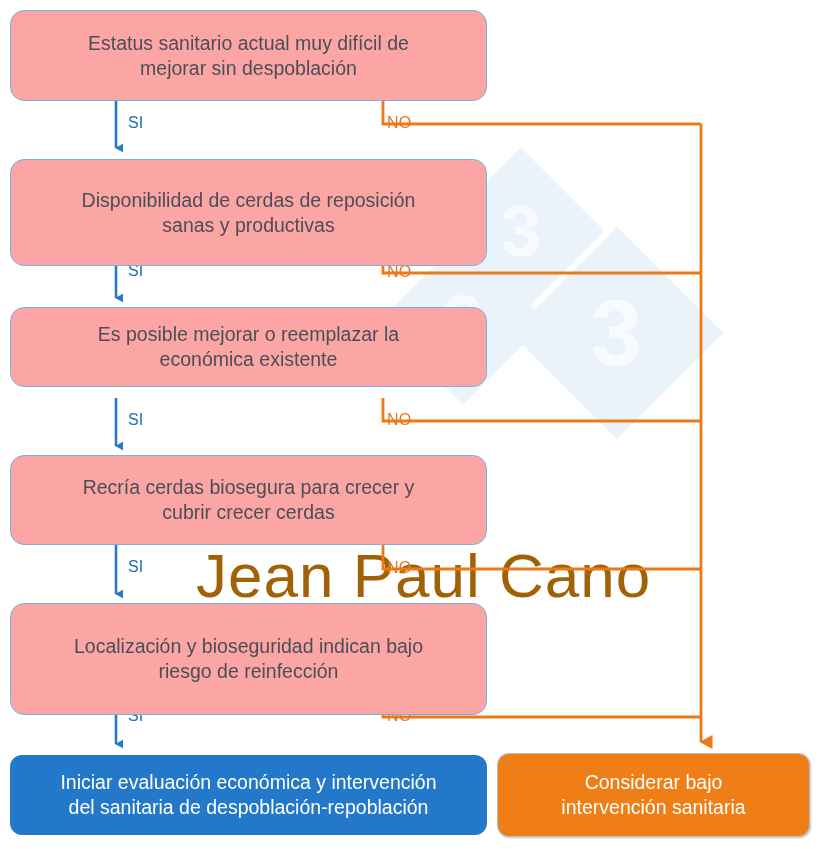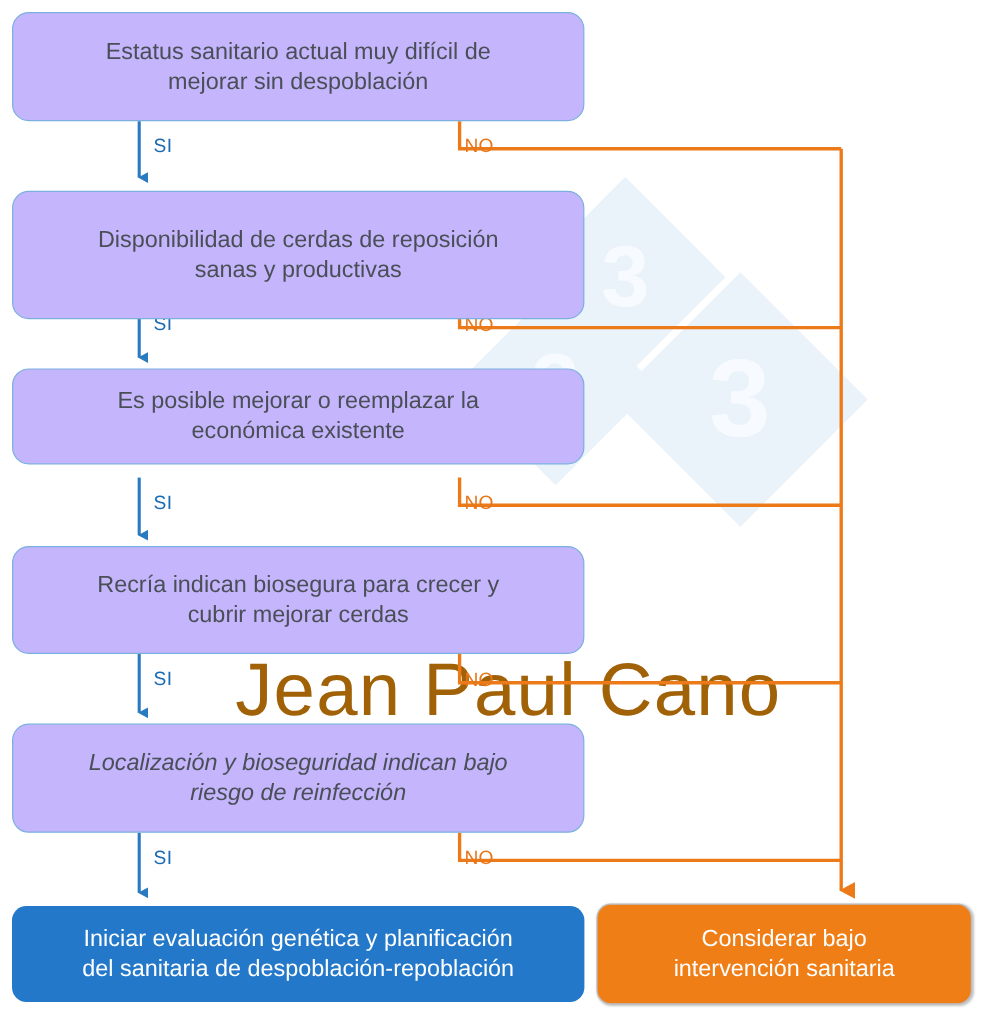--- a/index.html
+++ b/index.html
@@ -21,21 +21,21 @@
   #wires{position:absolute;inset:0;z-index:2;}
 
   
   .lbl{position:absolute;z-index:3;font-weight:normal;font-size:16px;
        letter-spacing:0.2px;}
   .lbl-si{color:#1b6cb5;}
   .lbl-no{color:#e8771a;margin-left:47px;}
 
   
   .dbox{position:absolute;z-index:3;box-sizing:border-box;
-        background:#c4b5fd;border:1.4px solid #7bb0de;border-radius:14px;
+        background:#fca5a5;border:1.4px solid #7bb0de;border-radius:14px;
         display:flex;align-items:center;justify-content:center;
         text-align:center;color:#4a4f57;font-size:19.5px;line-height:1.26;
         padding:4px 16px;}
 
   
   .tbox{position:absolute;z-index:3;box-sizing:border-box;border-radius:12px;
         display:flex;align-items:center;justify-content:center;
         text-align:center;color:#ffffff;font-size:19.5px;line-height:1.3;
         padding:4px 12px;font-weight:400;}
   .tbox.blue{background:#2378ca;}
@@ -120,35 +120,35 @@
 
   <div class="dbox" style="left:10px;top:307px;width:477px;height:80px;">
     <span>
       <span>Es posible mejorar o reemplazar la</span><br>
       <span>económica existente</span>
     </span>
   </div>
 
   <div class="dbox" style="left:10px;top:455px;width:477px;height:90px;">
     <span>
-      <span>Recría indican biosegura para crecer y</span><br>
-      <span>cubrir mejorar cerdas</span>
+      <span>Recría cerdas biosegura para crecer y</span><br>
+      <span>cubrir crecer cerdas</span>
     </span>
   </div>
 
-  <div class="dbox" style="left:10px;top:603px;width:477px;height:91px;font-style:italic;">
+  <div class="dbox" style="left:10px;top:603px;width:477px;height:112px;">
     <span>
       <span>Localización y bioseguridad indican bajo</span><br>
       <span>riesgo de reinfección</span>
     </span>
   </div>
 
   <div class="tbox blue" style="left:10px;top:755px;width:477px;height:80px;">
     <span>
-      <span>Iniciar evaluación genética y planificación</span><br>
+      <span>Iniciar evaluación económica y intervención</span><br>
       <span>del sanitaria de despoblación-repoblación</span>
     </span>
   </div>
 
   <div class="tbox orange" style="left:497px;top:753px;width:313px;height:84px;">
     <span>
       <span>Considerar bajo</span><br>
       <span>intervención sanitaria</span>
     </span>
   </div>

